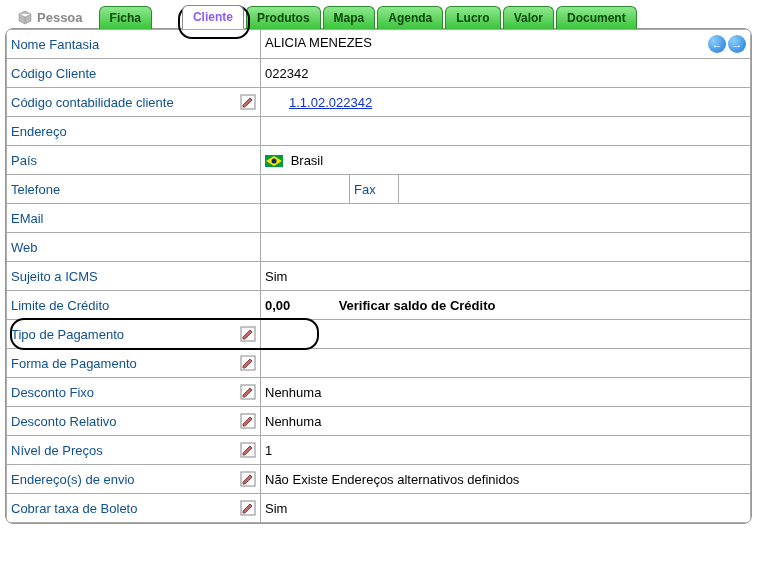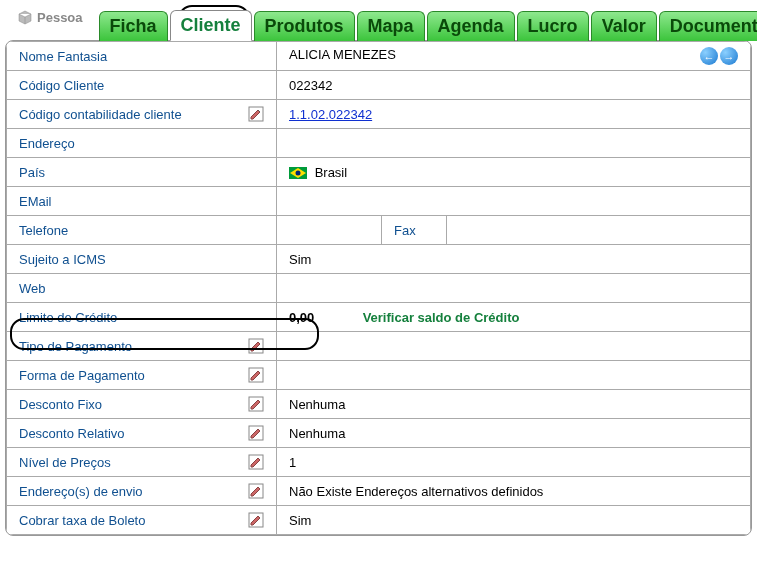--- a/index.html
+++ b/index.html
@@ -13,67 +13,68 @@
   display: flex;
   align-items: flex-end;
   gap: 2px;
   margin-left: 10px;
 }
 .pessoa-label {
   display: flex;
   align-items: center;
   color: #888;
   font-weight: bold;
-  padding: 4px 8px 16px 2px;
+  padding: 4px 8px 4px 2px;
   margin-right: 6px;
 }
 .pessoa-icon {
   width: 16px;
   height: 16px;
   margin-right: 4px;
 }
 .tab {
   padding: 4px 10px 4px 10px;
   border-radius: 6px 6px 0 0;
   font-weight: bold;
-  font-size: 18px;
+  font-size: 12px;
   cursor: pointer;
   border: 1px solid #2a8a2a;
   border-bottom: none;
   background: linear-gradient(to bottom, #8ee88e 0%, #3bc43b 100%);
   color: #0a4a0a;
 }
 .tab.active {
   background: #fff;
-  color: #15803d;
+  color: #8b5cf6;
   border: 1px solid #888;
   border-bottom: 1px solid #fff;
   position: relative;
   z-index: 2;
+  margin-left: 28px;
 }
 .highlight-ring {
   position: absolute;
   border: 2.5px solid #000;
   border-radius: 14px;
   pointer-events: none;
   background: transparent;
 }
 .panel {
   border: 1px solid #999;
   border-radius: 8px;
   margin-top: -1px;
   overflow: hidden;
 }
 .form-table {
   width: 100%;
   border-collapse: collapse;
 }
 .form-table td {
   border: 1px solid #aaa;
-  padding: 3px 12px;
+  padding: 3px 4px;
   vertical-align: middle;
   height: 22px;
 }
 .label-cell {
   width: 245px;
   color: #105090;
 }
 .label-inner {
   display: flex;
   align-items: center;
@@ -83,23 +84,24 @@
 .edit-icon {
   width: 16px;
   height: 16px;
   cursor: pointer;
   flex-shrink: 0;
 }
 .link-val {
   color: #1030d0;
   text-decoration: underline;
   cursor: pointer;
+  margin-left: 24px;
 }
 .bold-blue {
-  color: #15803d;
+  color: #000000;
   font-weight: bold;
 }
 .nav-btns {
   float: right;
   display: flex;
   gap: 2px;
 }
 .circ-btn {
   width: 18px;
   height: 18px;
@@ -195,39 +197,39 @@
     <svg class="flag" width="18" height="12" viewBox="0 0 18 12">
                 <rect width="18" height="12" fill="#009b3a"></rect>
                 <path d="M9 1 L17 6 L9 11 L1 6 Z" fill="#fedf00"></path>
                 <circle cx="9" cy="6" r="2.5" fill="#002776"></circle>
               </svg>
     <span>Brasil</span>
   </td>
 </tr>
 
 <tr>
-  <td class="label-cell">EMail</td>
-  <td colspan="3"></td>
-</tr>
-
-<tr>
   <td class="label-cell">Telefone</td>
   <td style="width:80px"></td>
   <td class="label-cell" style="width:40px">Fax</td>
   <td></td>
 </tr>
 
 <tr>
+  <td class="label-cell">EMail</td>
+  <td colspan="3"></td>
+</tr>
+
+<tr>
+  <td class="label-cell">Web</td>
+  <td colspan="3"></td>
+</tr>
+
+<tr>
   <td class="label-cell">Sujeito a ICMS</td>
   <td colspan="3">Sim</td>
-</tr>
-
-<tr>
-  <td class="label-cell">Web</td>
-  <td colspan="3"></td>
 </tr>
 
 <tr>
   <td class="label-cell">Limite de Crédito</td>
   <td colspan="3">
     <span class="val-right">0,00</span>
     <span class="bold-blue">Verificar saldo de Crédito</span>
   </td>
 </tr>
 

